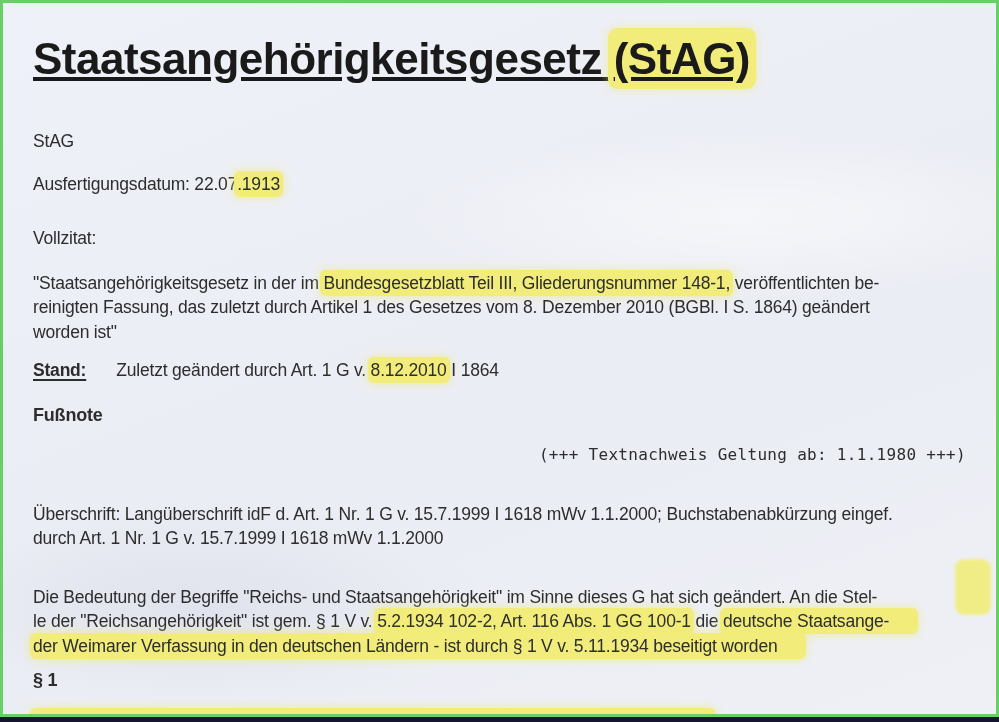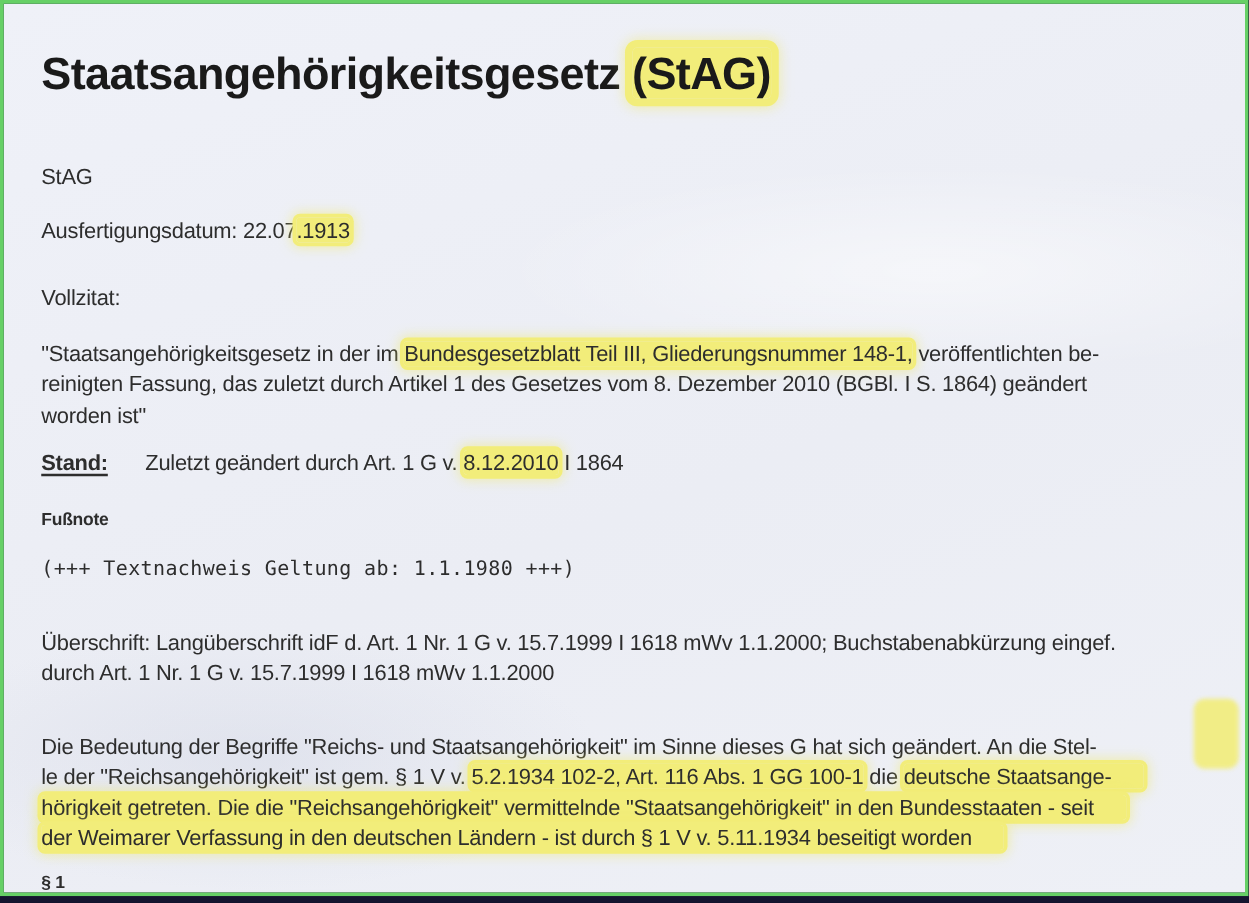--- a/index.html
+++ b/index.html
@@ -26,29 +26,30 @@
     background:#15152f;
   }
   .tline {
     font-size:17.5px;
     line-height:24.5px;
     white-space:pre;
     color:#2d2d2d;
     letter-spacing:-0.2px;
   }
   .title .tline {
-    font-size:36px;
+    font-size:44px;
     line-height:40px;
     font-weight:700;
     letter-spacing:-0.5px;
     color:#1a1a1a;
+    text-decoration:underline;
   }
   .heading .tline {
     font-weight:700;
-    font-size:14px;
+    font-size:18px;
   }
   .mono .tline {
     font-family:"DejaVu Sans Mono", monospace;
     font-size:16px;
     letter-spacing:0.3px;
   }
   .hl {
     background:#f2ed7a;
     box-shadow:0 0 0 3px #f2ed7a, 0 0 9px 4px rgba(240,234,110,0.55);
     border-radius:3px;
@@ -93,31 +94,30 @@
           <div class="tline"><span>"Staatsangehörigkeitsgesetz in der im </span><span class="hl">Bundesgesetzblatt Teil III, Gliederungsnummer 148-1,</span><span> veröffentlichten be-</span></div>
           <div class="tline"><span>reinigten Fassung, das zuletzt durch Artikel 1 des Gesetzes vom 8. Dezember 2010 (BGBl. I S. 1864) geändert</span></div>
           <div class="tline"><span>worden ist"</span></div>
         </div>
         <div class="block line" style="margin-top: 14px;">
           <div class="tline"><span class="seg-bold seg-underline seg-gap">Stand:</span><span>Zuletzt geändert durch Art. 1 G v. </span><span class="hl">8.12.2010</span><span> I 1864</span></div>
         </div>
         <div class="block heading" style="margin-top: 20px;">
           <div class="tline"><span>Fußnote</span></div>
         </div>
-        <div class="block mono" style="margin-top: 16px;">
+        <div class="block mono" style="margin-top: 16px; text-align: right;">
           <div class="tline"><span>(+++ Textnachweis Geltung ab: 1.1.1980 +++)</span></div>
         </div>
         <div class="block para" style="margin-top: 34px;">
           <div class="tline"><span>Überschrift: Langüberschrift idF d. Art. 1 Nr. 1 G v. 15.7.1999 I 1618 mWv 1.1.2000; Buchstabenabkürzung eingef.</span></div>
           <div class="tline"><span>durch Art. 1 Nr. 1 G v. 15.7.1999 I 1618 mWv 1.1.2000</span></div>
         </div>
         <div class="block para" style="margin-top: 34px;">
           <div class="tline"><span>Die Bedeutung der Begriffe "Reichs- und Staatsangehörigkeit" im Sinne dieses G hat sich geändert. An die Stel-</span></div>
           <div class="tline"><span>le der "Reichsangehörigkeit" ist gem. § 1 V v. </span><span class="hl">5.2.1934 102-2, Art. 116 Abs. 1 GG 100-1</span><span> die </span><span class="hl seg-bleed">deutsche Staatsange-</span></div>
-          <div class="tline"><span class="hl seg-bleed">hörigkeit getreten. Die die "Reichsangehörigkeit" vermittelnde "Staatsangehörigkeit" in den Bundesstaaten - seit</span></div>
           <div class="tline"><span class="hl seg-bleed">der Weimarer Verfassung in den deutschen Ländern - ist durch § 1 V v. 5.11.1934 beseitigt worden</span></div>
         </div>
         <div class="block heading" style="margin-top: 10px;">
           <div class="tline"><span>§ 1</span></div>
         </div>
         <div class="block line" style="margin-top: 16px;">
           <div class="tline"><span class="hl seg-bleed">Deutscher im Sinne dieses Gesetzes ist, wer die deutsche Staatsangehörigkeit besitzt.</span></div>
         </div>
       </div>
     <div class="margin-smudge"></div>

